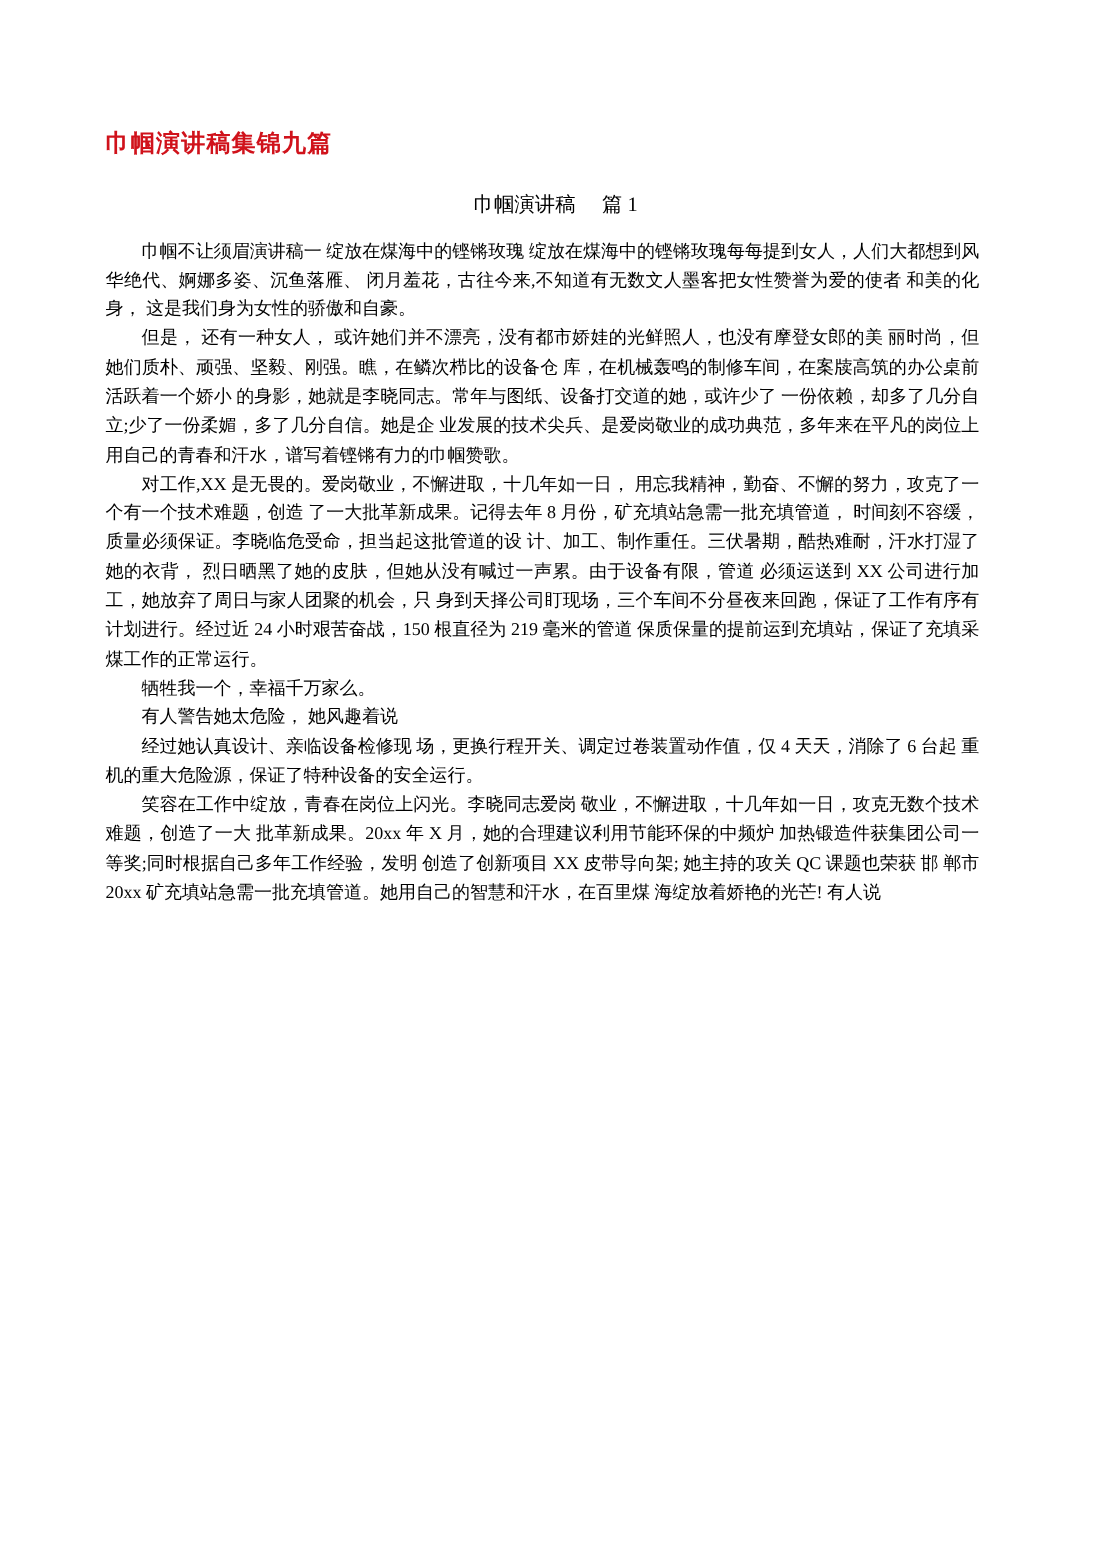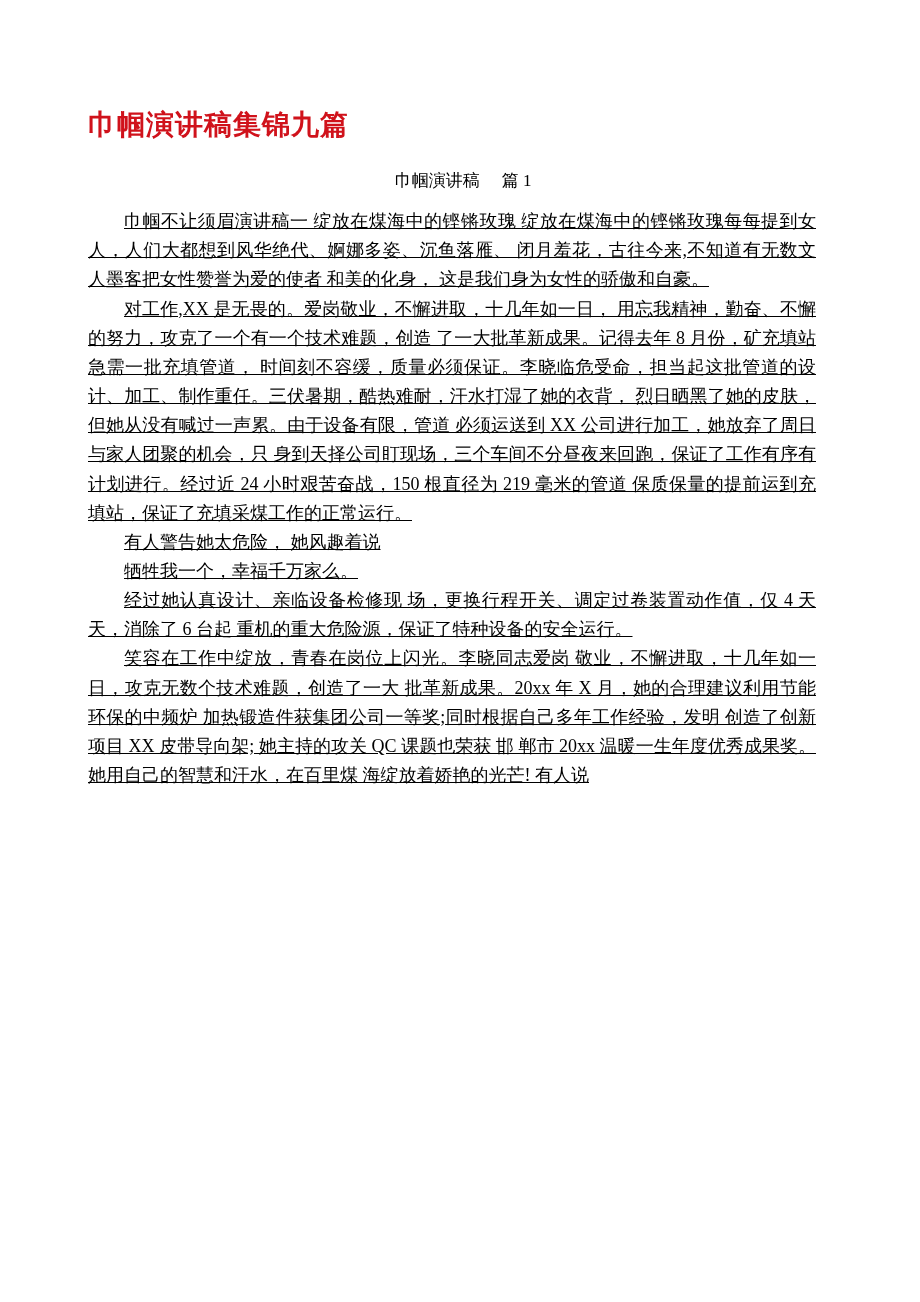--- a/index.html
+++ b/index.html
@@ -16,62 +16,62 @@
     overflow: hidden;
   }
   .page {
     width: 920px;
     height: 1302px;
     box-sizing: border-box;
     padding: 108px 88px 40px 88px;
     position: relative;
   }
   .doc-title {
-    font-size: 28px;
+    font-size: 20px;
     font-weight: bold;
     color: #d0121b;
     letter-spacing: 1px;
     margin: 0 0 26px 0;
     line-height: 1.2;
     font-family: "Liberation Serif", "DejaVu Serif", serif;
   }
   .subtitle {
     font-size: 17px;
     color: #000;
     margin: 0 0 14px 0;
     padding-left: 6px;
     line-height: 1.5;
     text-align: center;
   }
   .subtitle .sub-gap {
     display: inline-block;
     width: 22px;
   }
   p.para {
-    font-size: 18px;
+    font-size: 15px;
     line-height: 1.62;
     margin: 0 16px 0 0;
     text-align: justify;
     text-justify: inter-ideograph;
     text-indent: 2em;
     word-break: break-all;
-    text-decoration: underline;
   }
 </style>
 </head>
 <body>
 
 <div class="page">
 
   <h1 class="doc-title">巾帼演讲稿集锦九篇</h1>
 
   <div class="subtitle">
     <span>巾帼演讲稿</span><span class="sub-gap"></span><span>篇 1</span>
   </div>
 
   <p class="para">巾帼不让须眉演讲稿一 绽放在煤海中的铿锵玫瑰 绽放在煤海中的铿锵玫瑰每每提到女人，人们大都想到风华绝代、婀娜多姿、沉鱼落雁、 闭月羞花，古往今来,不知道有无数文人墨客把女性赞誉为爱的使者 和美的化身， 这是我们身为女性的骄傲和自豪。</p>
+  <p class="para">但是， 还有一种女人， 或许她们并不漂亮，没有都市娇娃的光鲜照人，也没有摩登女郎的美 丽时尚，但她们质朴、顽强、坚毅、刚强。瞧，在鳞次栉比的设备仓 库，在机械轰鸣的制修车间，在案牍高筑的办公桌前活跃着一个娇小 的身影，她就是李晓同志。常年与图纸、设备打交道的她，或许少了 一份依赖，却多了几分自立;少了一份柔媚，多了几分自信。她是企 业发展的技术尖兵、是爱岗敬业的成功典范，多年来在平凡的岗位上 用自己的青春和汗水，谱写着铿锵有力的巾帼赞歌。</p>
   <p class="para">对工作,XX 是无畏的。爱岗敬业，不懈进取，十几年如一日， 用忘我精神，勤奋、不懈的努力，攻克了一个有一个技术难题，创造 了一大批革新成果。记得去年 8 月份，矿充填站急需一批充填管道， 时间刻不容缓，质量必须保证。李晓临危受命，担当起这批管道的设 计、加工、制作重任。三伏暑期，酷热难耐，汗水打湿了她的衣背， 烈日晒黑了她的皮肤，但她从没有喊过一声累。由于设备有限，管道 必须运送到 XX 公司进行加工，她放弃了周日与家人团聚的机会，只 身到天择公司盯现场，三个车间不分昼夜来回跑，保证了工作有序有 计划进行。经过近 24 小时艰苦奋战，150 根直径为 219 毫米的管道 保质保量的提前运到充填站，保证了充填采煤工作的正常运行。</p>
+  <p class="para">牺牲我一个，幸福千万家么。</p>
   <p class="para">有人警告她太危险， 她风趣着说</p>
-  <p class="para">牺牲我一个，幸福千万家么。</p>
   <p class="para">经过她认真设计、亲临设备检修现 场，更换行程开关、调定过卷装置动作值，仅 4 天天，消除了 6 台起 重机的重大危险源，保证了特种设备的安全运行。</p>
-  <p class="para">笑容在工作中绽放，青春在岗位上闪光。李晓同志爱岗 敬业，不懈进取，十几年如一日，攻克无数个技术难题，创造了一大 批革新成果。20xx 年 X 月，她的合理建议利用节能环保的中频炉 加热锻造件获集团公司一等奖;同时根据自己多年工作经验，发明 创造了创新项目 XX 皮带导向架; 她主持的攻关 QC 课题也荣获 邯 郸市 20xx 温暖一生年度优秀成果奖。她用自己的智慧和汗水，在百里煤 海绽放着娇艳的光芒! 有人说</p>
+  <p class="para">笑容在工作中绽放，青春在岗位上闪光。李晓同志爱岗 敬业，不懈进取，十几年如一日，攻克无数个技术难题，创造了一大 批革新成果。20xx 年 X 月，她的合理建议利用节能环保的中频炉 加热锻造件获集团公司一等奖;同时根据自己多年工作经验，发明 创造了创新项目 XX 皮带导向架; 她主持的攻关 QC 课题也荣获 邯 郸市 20xx 矿充填站急需一批充填管道。她用自己的智慧和汗水，在百里煤 海绽放着娇艳的光芒! 有人说</p>
 
 </div>
 
 </body></html>

